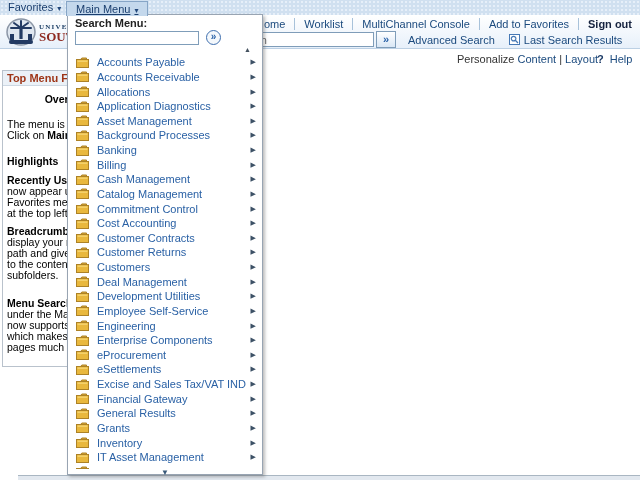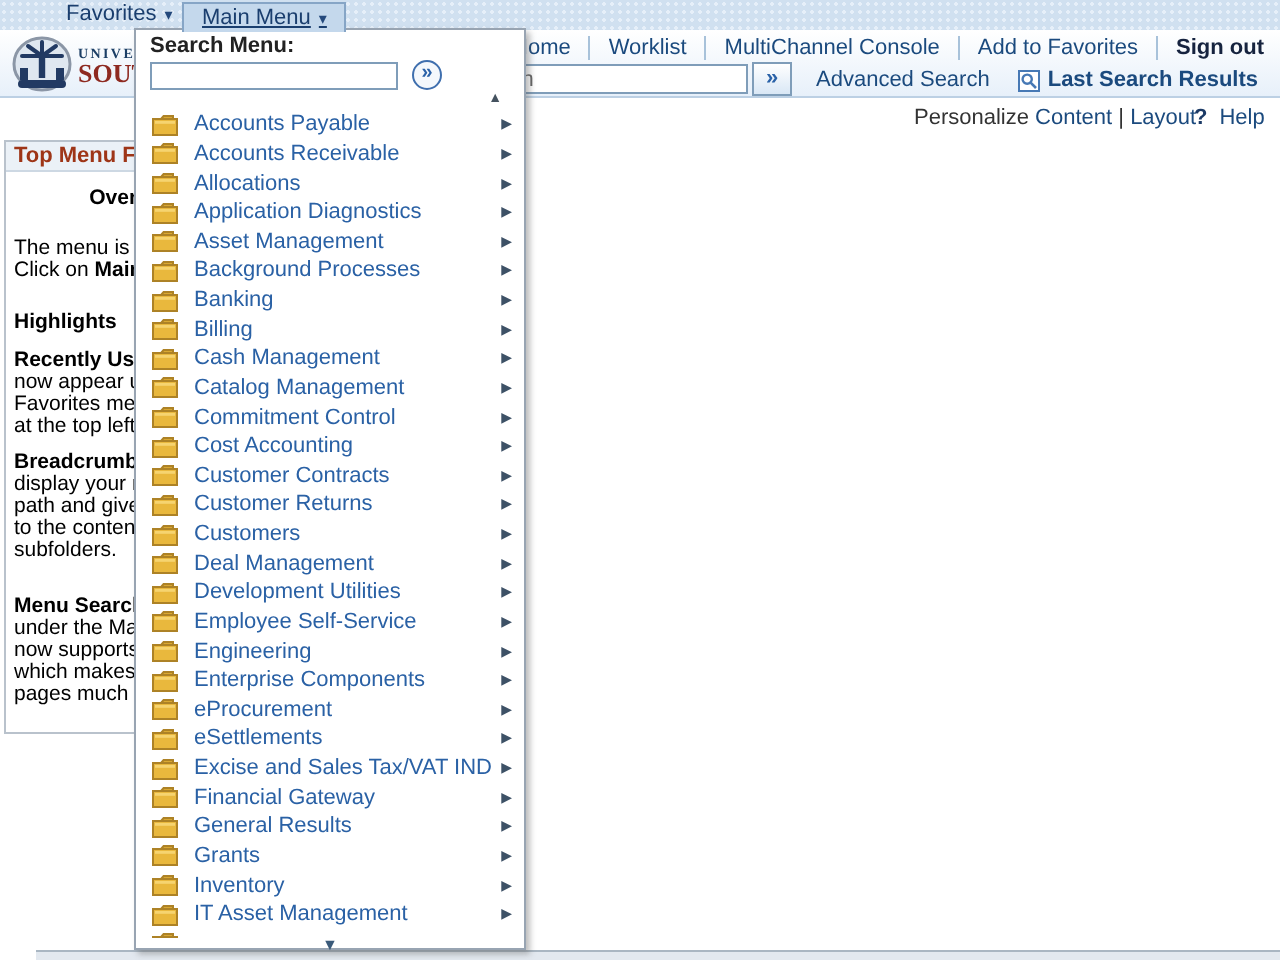--- a/index.html
+++ b/index.html
@@ -3,21 +3,21 @@
 <meta charset="utf-8">
 <style>
   html,body{margin:0;padding:0;background:#fff;}
   .stage{position:relative;width:640px;height:480px;overflow:hidden;background:#fff;
          font-family:"Liberation Sans",sans-serif;font-size:11px;}
 
   
   .topbar{position:absolute;left:0;top:0;width:640px;height:15px;background:#d0e0f0;
     background-image:radial-gradient(#e6eff9 1px,transparent 1px);background-size:4px 4px;
     border-bottom:1px solid #c2d4e6;}
-  .tab{position:absolute;top:0;height:15px;line-height:15px;color:#1a3e6e;cursor:pointer;white-space:nowrap;margin-left:25px;}
+  .tab{position:absolute;top:0;height:15px;line-height:15px;color:#1a3e6e;cursor:pointer;white-space:nowrap;}
   .tab .caret{font-size:8px;margin-left:4px;color:#24497c;}
   .tab-favorites{left:8px;}
   .tab-mainmenu{left:66px;top:1px;height:14px;line-height:14px;padding:0 9px;
     background:#c4d8ec;border:1px solid #86a5c6;border-bottom:none;z-index:12;text-decoration:underline;}
 
   
   .headband{position:absolute;left:0;top:15px;width:640px;height:33px;
     background:linear-gradient(#ffffff,#e7f0fa);border-bottom:1px solid #bcd0e4;}
   .emblem{position:absolute;left:6px;top:3px;}
   .brand{position:absolute;left:39px;top:7px;line-height:10px;white-space:nowrap;}
@@ -27,21 +27,21 @@
   .navlink{color:#1b4a7e;padding:0 9px;border-left:1px solid #a8c2da;cursor:pointer;white-space:nowrap;}
   .navrow > :first-child{border-left:none;}
   .signout{color:#16233f;font-weight:bold;padding:0 2px 0 9px;border-left:1px solid #a8c2da;cursor:pointer;}
   .searchrow{position:absolute;left:228px;top:16px;display:flex;align-items:center;height:17px;}
   .gsearch{width:138px;height:13px;border:1px solid #7f9db9;font-family:"Liberation Sans",sans-serif;
     font-size:11px;color:#666;padding:0 3px;background:#fff;}
   .gobox{width:18px;height:15px;margin-left:2px;border:1px solid #7f9db9;
     background:linear-gradient(#ffffff,#d9e7f5);color:#2a62a8;font-weight:bold;font-size:11px;
     text-align:center;line-height:14px;cursor:pointer;}
   .advlink{color:#1b4a7e;margin-left:12px;cursor:pointer;white-space:nowrap;}
-  .lsr{display:flex;align-items:flex-end;margin-left:14px;cursor:pointer;font-weight:bold;}
+  .lsr{display:flex;align-items:center;margin-left:14px;cursor:pointer;}
   .lsr-icon{width:11px;height:11px;margin-right:4px;}
   .lsr-label{color:#1b4a7e;white-space:nowrap;}
 
   
   .pers{position:absolute;left:457px;top:53px;color:#333;white-space:nowrap;}
   .pers a{color:#1b4a7e;cursor:pointer;}
   .helpbox{position:absolute;left:597px;top:53px;white-space:nowrap;}
   .help-q{color:#1b3a66;font-weight:bold;margin-right:6px;}
   .help-l{color:#1b4a7e;cursor:pointer;}
 

